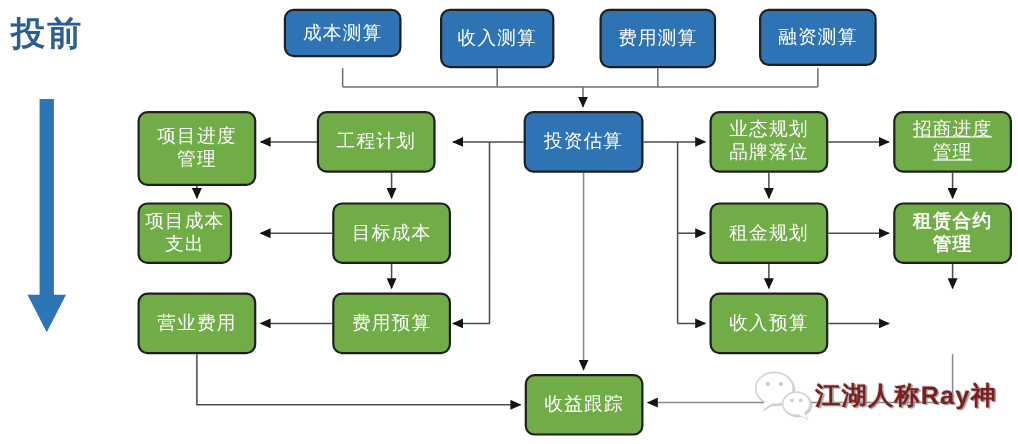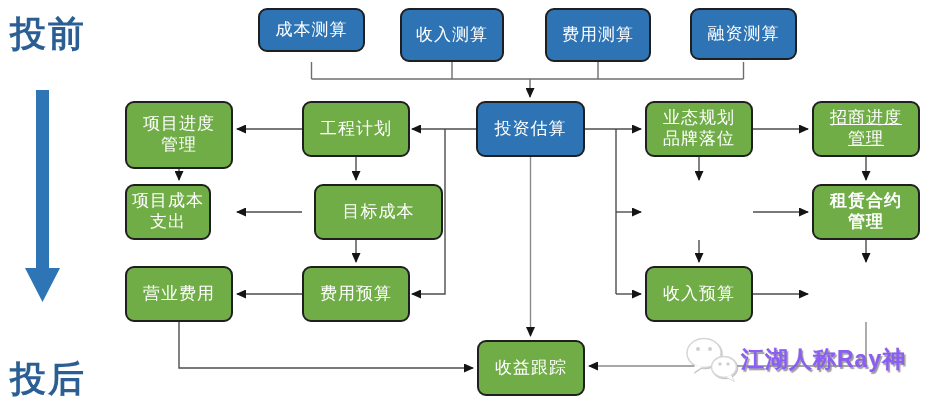--- a/index.html
+++ b/index.html
@@ -7,21 +7,21 @@
     position:relative;
     width:925px;height:404px;
     background:#ffffff;
     overflow:hidden;
     font-family:"Liberation Sans", sans-serif;
   }
   #wires{position:absolute;left:0;top:0;width:925px;height:404px;}
   .stage-label{
     position:absolute;
     font-weight:bold;
-    font-size:36px;
+    font-size:31px;
     letter-spacing:2px;
     color:var(--stage-label-color,#2B5F94);
   }
   .node{
     position:absolute;
     box-sizing:border-box;
     display:flex;align-items:center;justify-content:center;
     text-align:center;
     color:var(--node-text,#ffffff);
     font-size:17px;
@@ -37,21 +37,21 @@
     position:absolute;
     left:683px;top:334px;
     display:flex;align-items:center;
     z-index:5;
     pointer-events:none;
   }
   #watermark .wm-text{
     font-size:23px;
     font-weight:bold;
     letter-spacing:1px;
-    color:#8b5cf6;
+    color:#7f1d1d;
     text-shadow:1.5px 1.5px 1px rgba(140,140,140,0.85), -0.5px -0.5px 0 rgba(190,190,190,0.5);
     text-align:center;
   }
 </style>
 </head>
 <body>
 
 <div id="canvas">
 
   <svg id="wires" viewBox="0 0 925 404" xmlns="http://www.w3.org/2000/svg">
@@ -100,40 +100,40 @@
       <path d="M753,294 H808" marker-end="url(#ah)"></path>
     </g>
 
     <g stroke="#8a8a8a" stroke-width="1.4" fill="none">
       <path d="M530.5,157 V336" marker-end="url(#ah)"></path>
       <path d="M866,322 V366 H589" marker-end="url(#ah)"></path>
     </g>
   </svg>
 
   <div class="stage-label" style="left:10px;top:10px;">投前</div>
-  <div class="stage-label" style="left:10px;top:355px;">投后</div>
 
   <div class="node blue" style="left:258px;top:8px;width:107px;height:44px;">成本测算</div>
   <div class="node blue" style="left:400px;top:8px;width:104px;height:54px;">收入测算</div>
   <div class="node blue" style="left:545px;top:8px;width:106px;height:54px;">费用测算</div>
   <div class="node blue" style="left:690px;top:8px;width:107px;height:52px;">融资测算</div>
 
   <div class="node blue" style="left:476px;top:101px;width:109px;height:56px;">投资估算</div>
 
   <div class="node green" style="left:125px;top:101px;width:108px;height:68px;">项目进度
 管理</div>
-  <div class="node green" style="left:302px;top:101px;width:108px;height:56px;">工程计划</div>
+  <div class="node green" style="left:288px;top:101px;width:108px;height:56px;">工程计划</div>
   <div class="node green" style="left:645px;top:101px;width:108px;height:56px;">业态规划
 品牌落位</div>
   <div class="node green" style="left:812px;top:101px;width:108px;height:56px;text-decoration:underline;">招商进度
 管理</div>
 
   <div class="node green" style="left:125px;top:184px;width:86px;height:56px;">项目成本
 支出</div>
-  <div class="node green" style="left:302px;top:184px;width:129px;height:56px;margin-left:12px;">目标成本</div>
+  <div class="node green" style="left:302px;top:184px;width:108px;height:56px;">目标成本</div>
+  <div class="node green" style="left:645px;top:184px;width:108px;height:56px;">租金规划</div>
   <div class="node green" style="left:812px;top:184px;width:108px;height:56px;font-weight:bold;">租赁合约
 管理</div>
 
   <div class="node green" style="left:125px;top:266px;width:108px;height:56px;">营业费用</div>
   <div class="node green" style="left:302px;top:266px;width:108px;height:56px;">费用预算</div>
   <div class="node green" style="left:645px;top:266px;width:108px;height:56px;">收入预算</div>
 
   <div class="node green" style="left:477px;top:340px;width:108px;height:56px;">收益跟踪</div>
 
   <div id="watermark">

